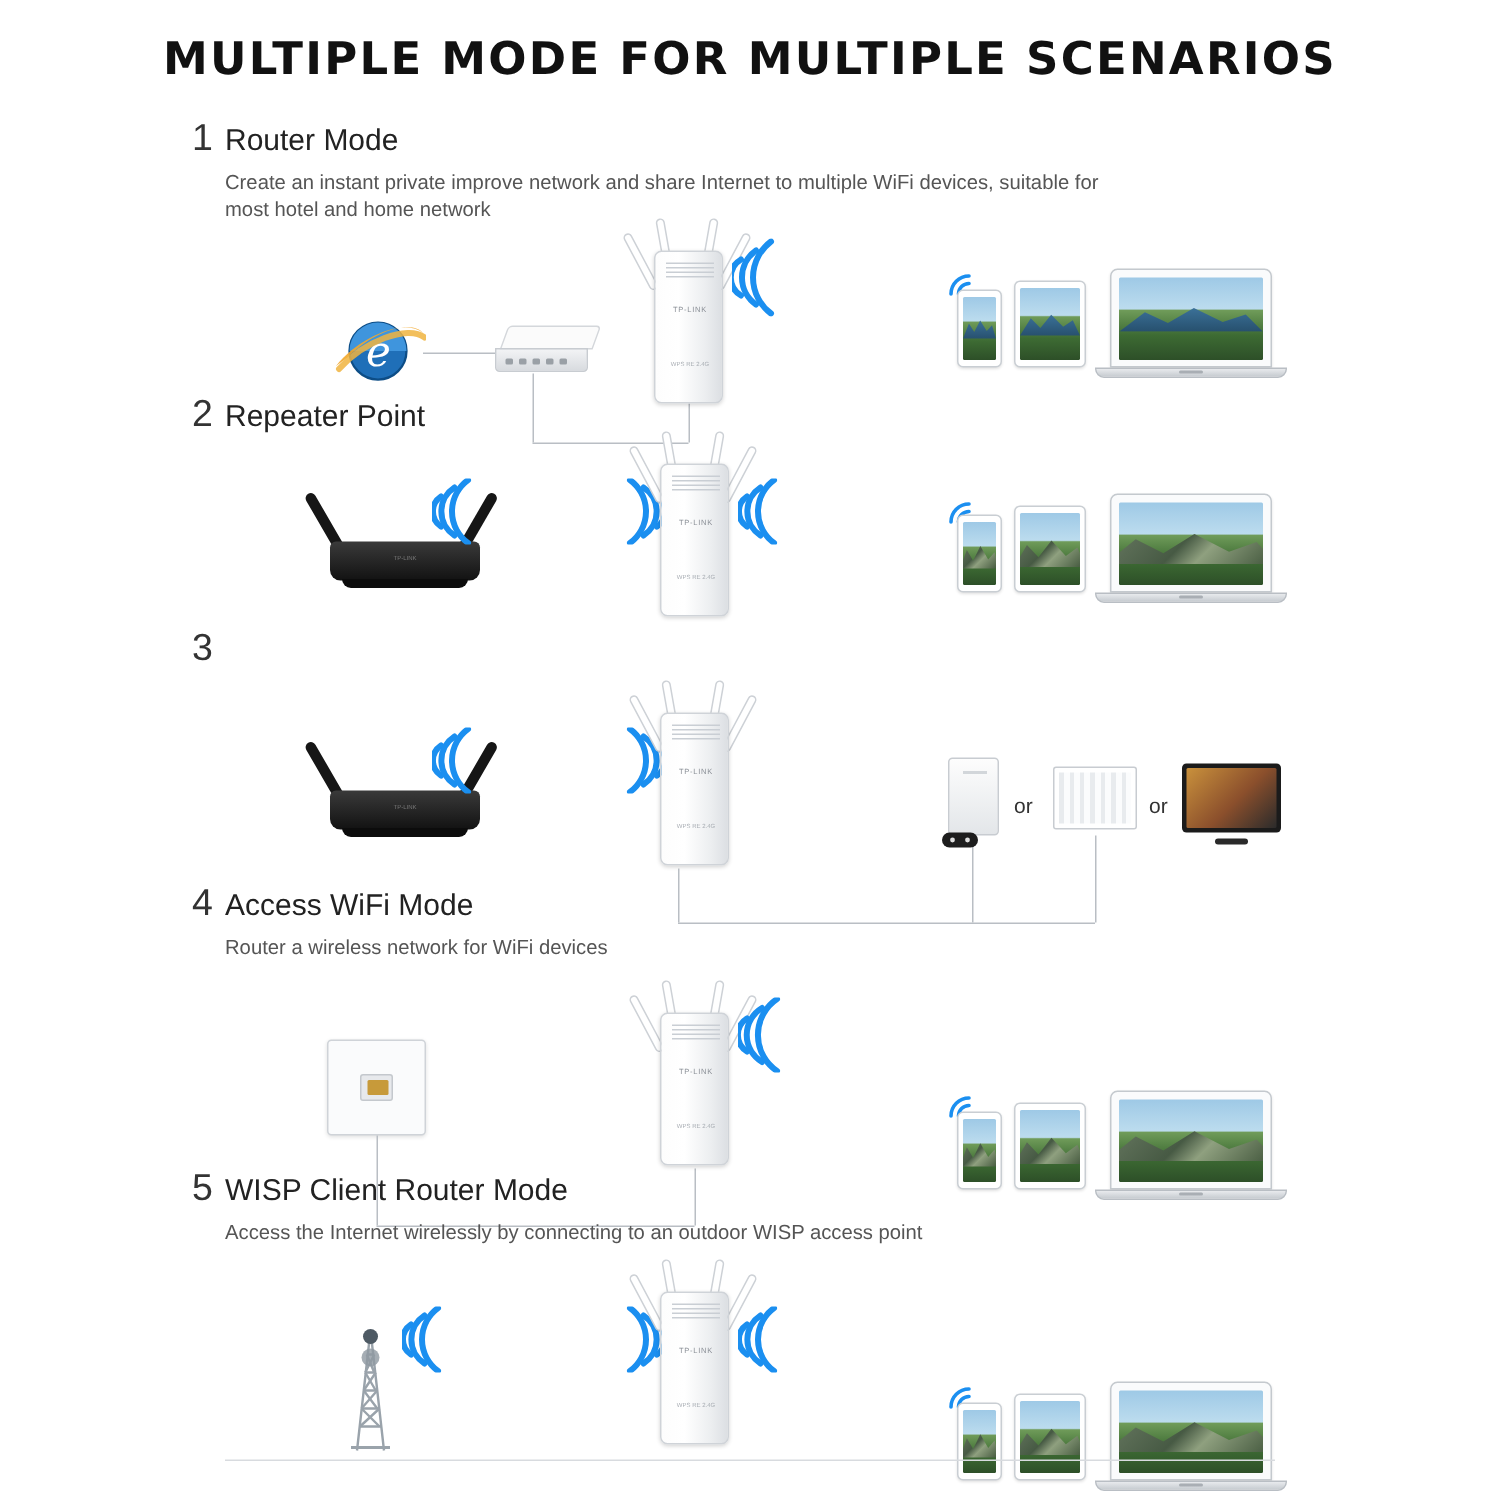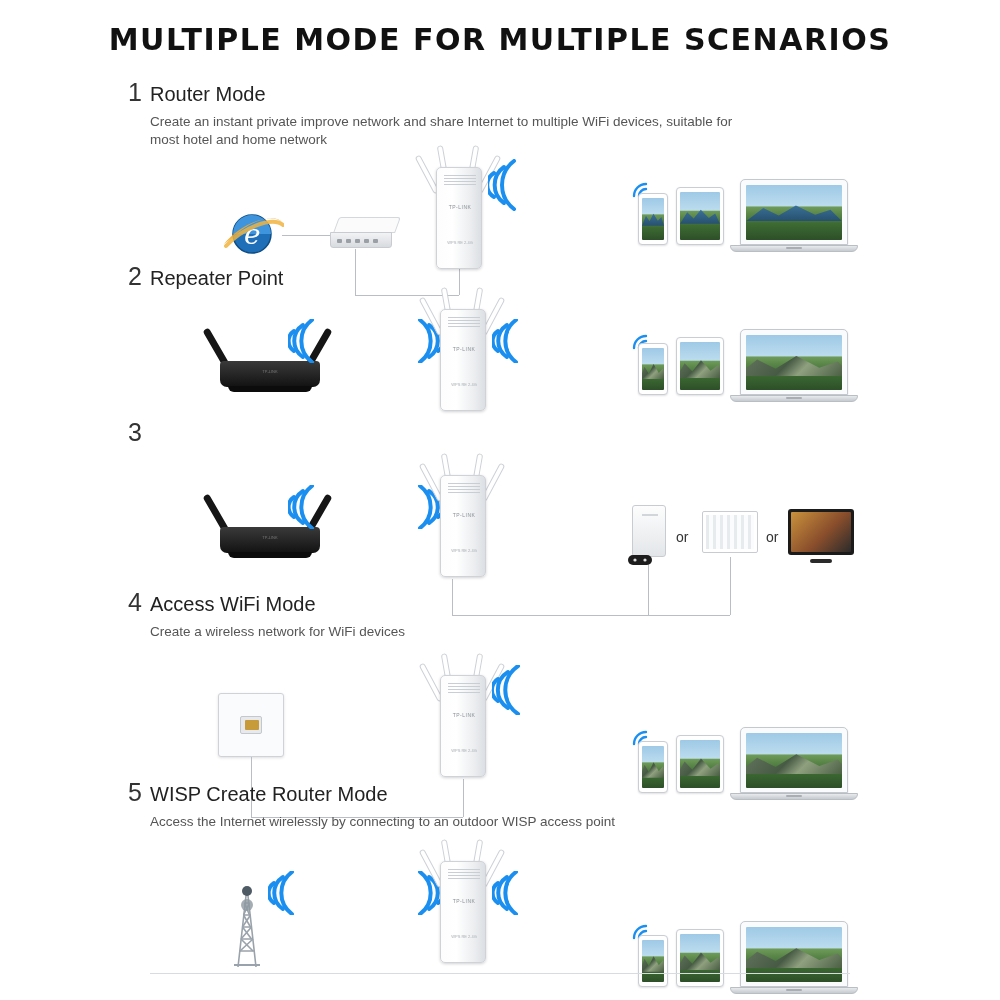--- a/index.html
+++ b/index.html
@@ -417,21 +417,21 @@
         <div class="monitor-stand"></div>
       </div>
     </div>
   </div>
 
   <div class="section" style="top:588px;">
     <div class="sec-head">
       <span class="sec-num">4</span>
       <span class="sec-title">Access WiFi Mode</span>
     </div>
-    <div class="sec-desc">Create a wireless network for WiFi devices</div>
+    <div class="sec-desc">Router a wireless network for WiFi devices</div>
 
     <div class="stage" style="height:160px;">
 
       <div class="walljack" style="left:218px; top:52px;">
         <div class="wj-port"></div>
       </div>
 
       <div class="line v" style="left:251px; top:116px; height:60px;"></div>
       <div class="line h" style="left:251px; top:176px; width:212px;"></div>
       <div class="line v" style="left:463px; top:138px; height:38px;"></div>
@@ -482,21 +482,21 @@
           <div class="screen mountain"></div>
         </div>
         <div class="lt-base"></div>
       </div>
     </div>
   </div>
 
   <div class="section" style="top:778px;">
     <div class="sec-head">
       <span class="sec-num">5</span>
-      <span class="sec-title">WISP Create Router Mode</span>
+      <span class="sec-title">WISP Client Router Mode</span>
     </div>
     <div class="sec-desc">Access the Internet wirelessly by connecting to an outdoor WISP access point</div>
 
     <div class="stage" style="height:150px;">
 
       <div class="tower" style="left:218px; top:38px;">
         <svg width="58" height="100" viewBox="0 0 58 100">
           <g stroke="#9aa3ab" stroke-width="1.6" fill="none">
             <path d="M20 98 L29 18 L38 98"></path>
             <path d="M22 82 L36 82 M23 70 L35 70 M24.5 58 L33.5 58 M25.5 46 L32.5 46 M26.5 34 L31.5 34"></path>

